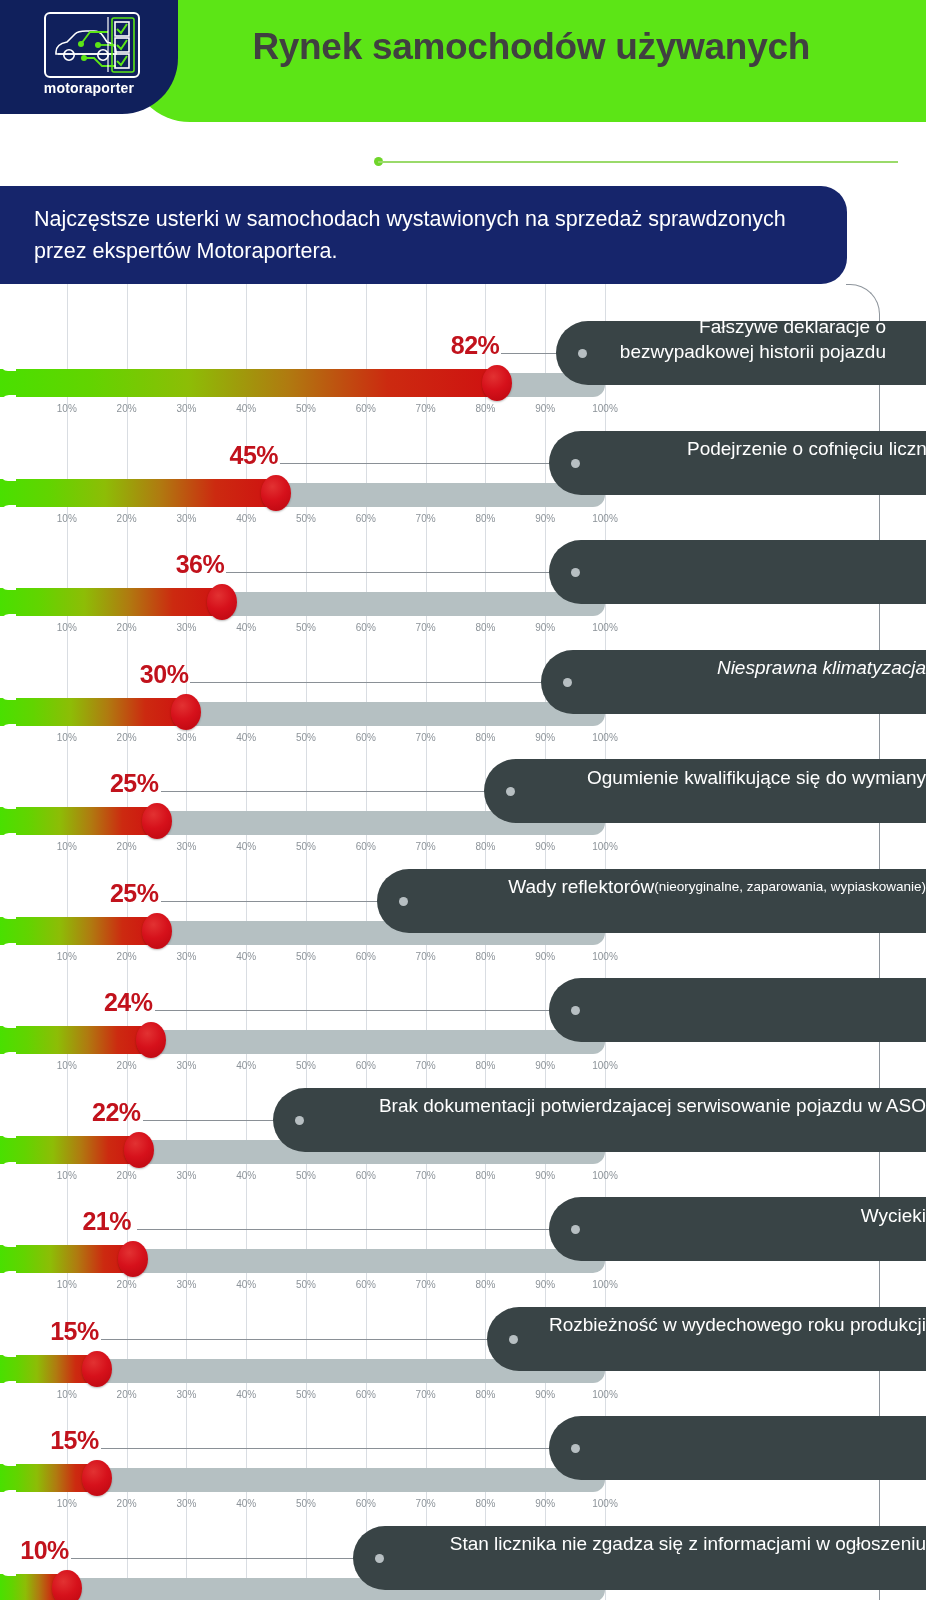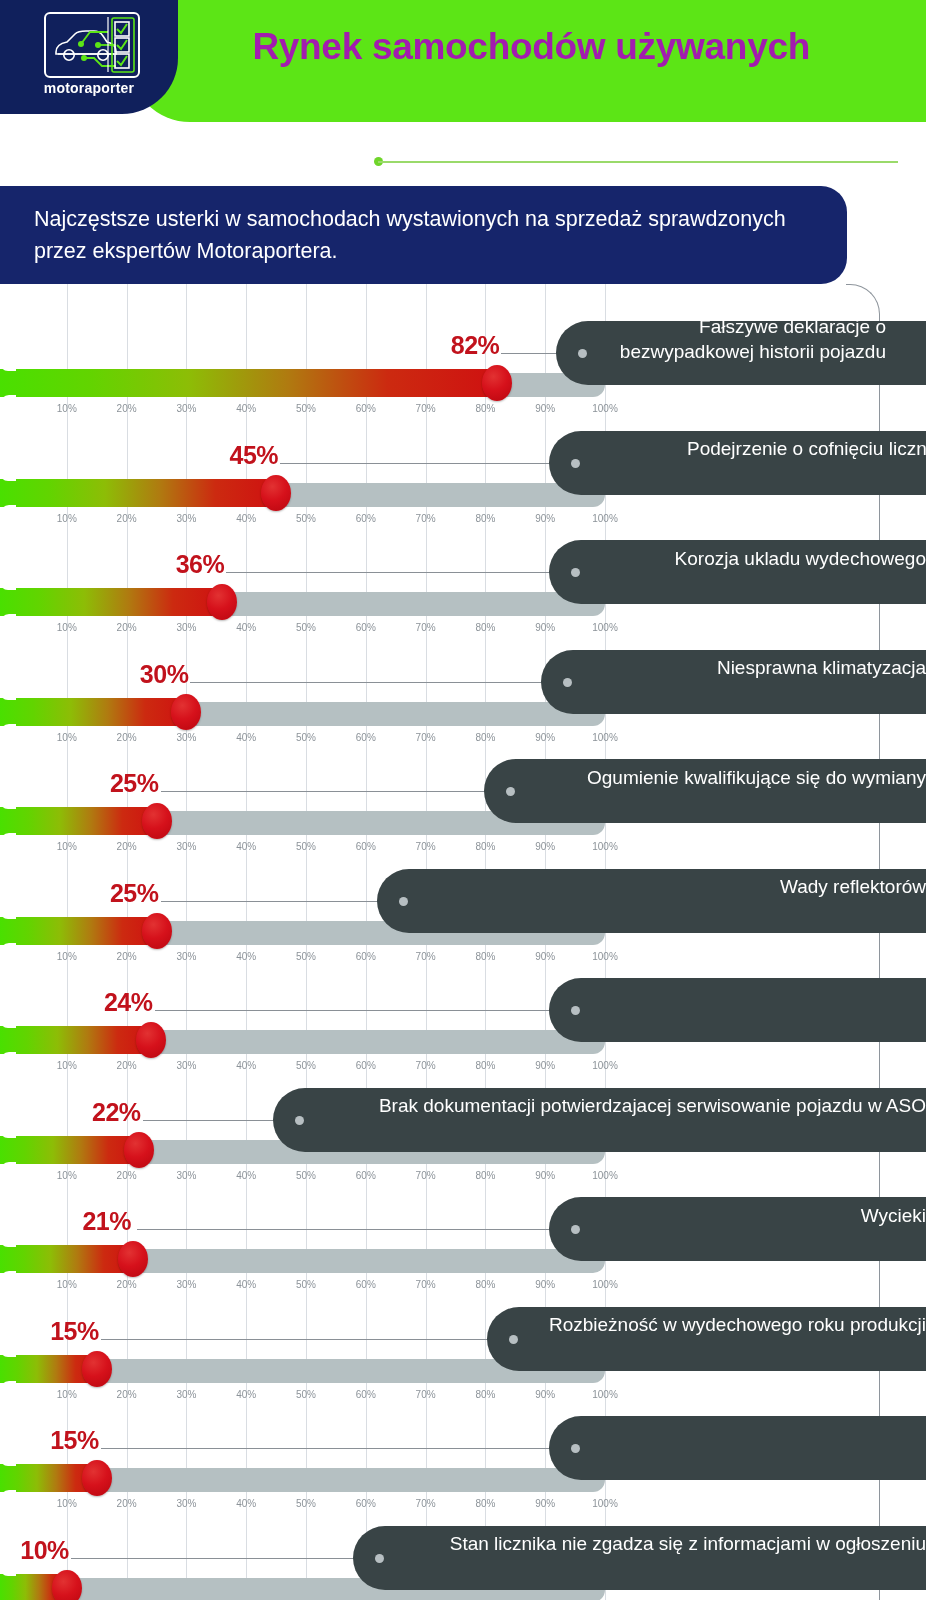--- a/index.html
+++ b/index.html
@@ -59,21 +59,21 @@
     color: #ffffff;
     font-size: 14px;
     font-weight: bold;
     letter-spacing: .2px;
   }
   .hdr-title {
     position: absolute;
     left: 180px; top: 25px;
     width: 630px;
     text-align: right;
-    color: #a21caf;
+    color: #404040;
     font-size: 37px;
     font-weight: bold;
     letter-spacing: -0.3px;
     line-height: 44px;
     white-space: nowrap;
   }
   .hdr-sub {
     position: absolute;
     left: 180px; top: 76px;
     width: 630px;
@@ -403,23 +403,20 @@
         </div>
       </div>
       <div class="row" style="top: 242px;">
         <div class="bar-track" style="left: 0px; width: 605px;"></div>
         <div class="bar-fill" style="width: 222px;"></div>
         <div class="bar-notch-top"></div>
         <div class="bar-notch-bot"></div>
         <div class="leader" style="left: 226.28px; width: 348.72px;"></div>
         <div class="label-box" style="left: 549px; width: 377px;"></div>
         <div class="leader-dot" style="left: 575px;"></div>
-        <div class="label-text" style="left: 589px; width: 337px; right: 64px;">
-          <span>Korozja ukladu wydechowego</span>
-        </div>
         <div class="knob" style="left: 222.28px;"></div>
         <div class="value" style="left: 224.28px;">36%</div>
         <div class="ticks">
           <div class="tick" style="left: 66.8px;">10%</div>
           <div class="tick" style="left: 126.6px;">20%</div>
           <div class="tick" style="left: 186.4px;">30%</div>
           <div class="tick" style="left: 246.2px;">40%</div>
           <div class="tick" style="left: 306px;">50%</div>
           <div class="tick" style="left: 365.8px;">60%</div>
           <div class="tick" style="left: 425.6px;">70%</div>
@@ -429,21 +426,21 @@
         </div>
       </div>
       <div class="row" style="top: 351.5px;">
         <div class="bar-track" style="left: 0px; width: 605px;"></div>
         <div class="bar-fill" style="width: 186px;"></div>
         <div class="bar-notch-top"></div>
         <div class="bar-notch-bot"></div>
         <div class="leader" style="left: 190.4px; width: 376.6px;"></div>
         <div class="label-box" style="left: 541px; width: 385px;"></div>
         <div class="leader-dot" style="left: 567px;"></div>
-        <div class="label-text" style="left: 581px; width: 345px; right: 64px;">
+        <div class="label-text" style="left: 581px; width: 345px; right: 64px; font-style: italic;">
           <span>Niesprawna klimatyzacja</span>
         </div>
         <div class="knob" style="left: 186.4px;"></div>
         <div class="value" style="left: 188.4px;">30%</div>
         <div class="ticks">
           <div class="tick" style="left: 66.8px;">10%</div>
           <div class="tick" style="left: 126.6px;">20%</div>
           <div class="tick" style="left: 186.4px;">30%</div>
           <div class="tick" style="left: 246.2px;">40%</div>
           <div class="tick" style="left: 306px;">50%</div>
@@ -483,20 +480,21 @@
       <div class="row" style="top: 570.5px;">
         <div class="bar-track" style="left: 0px; width: 605px;"></div>
         <div class="bar-fill" style="width: 157px;"></div>
         <div class="bar-notch-top"></div>
         <div class="bar-notch-bot"></div>
         <div class="leader" style="left: 160.5px; width: 242.5px;"></div>
         <div class="label-box" style="left: 377px; width: 549px;"></div>
         <div class="leader-dot" style="left: 403px;"></div>
         <div class="label-text" style="left: 417px; width: 509px; right: 64px;">
           <span>Wady reflektorów </span>
+          <span class="sub">(nieoryginalne, zaparowania, wypiaskowanie)</span>
         </div>
         <div class="knob" style="left: 156.5px;"></div>
         <div class="value" style="left: 158.5px;">25%</div>
         <div class="ticks">
           <div class="tick" style="left: 66.8px;">10%</div>
           <div class="tick" style="left: 126.6px;">20%</div>
           <div class="tick" style="left: 186.4px;">30%</div>
           <div class="tick" style="left: 246.2px;">40%</div>
           <div class="tick" style="left: 306px;">50%</div>
           <div class="tick" style="left: 365.8px;">60%</div>

